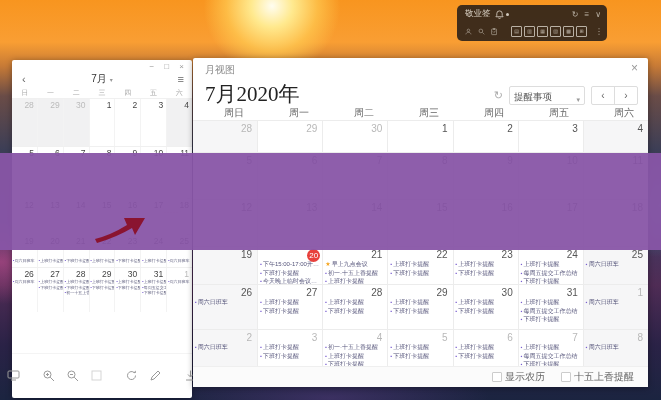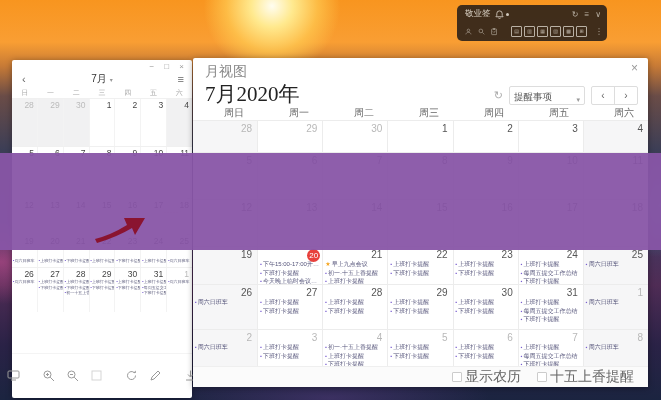--- a/index.html
+++ b/index.html
@@ -31,21 +31,21 @@
   #mini .mcell.out .num{color:#bbb;}
   #mini .mcell.shade{background:#f1f1f2;}
   #mini .ev4{font-size:4px;line-height:5.5px;color:#5a5a7a;white-space:nowrap;overflow:hidden;padding-left:1px;}
   #mini .ev4 .b{color:#7a5fd0;font-size:4px;}
   #mini .redmarks{position:absolute;left:152px;top:150px;color:#d2403a;font-size:4px;line-height:5px;letter-spacing:1px;}
   #mini .tools{position:absolute;left:0;right:0;bottom:8px;height:30px;display:flex;align-items:center;justify-content:center;gap:11px;border-top:1px solid #f4f4f4;padding-top:6px;}
   #mini .tools .sep{width:1px;height:14px;background:#e3e3e3;}
   #mini .tools svg{display:block;}
   
   #month{left:193px;top:58px;width:455px;height:329px;border-radius:2px;}
-  #month .ptitle{position:absolute;top:5px;left:12px;font-size:14px;color:#888;}
+  #month .ptitle{position:absolute;top:5px;left:12px;font-size:10px;color:#888;}
   #month .close{position:absolute;top:3px;right:10px;font-size:12px;color:#999;}
   #month .title{position:absolute;top:22px;left:12px;font-size:21px;color:#222;font-family:"Liberation Serif",serif;}
   #month .ctrl{position:absolute;top:28px;right:10px;display:flex;align-items:center;gap:6px;}
   #month .refresh{color:#aaa;font-size:11px;}
   #month .select{width:66px;height:17px;border:1px solid #ddd;border-radius:2px;font-size:9.5px;color:#555;display:flex;align-items:flex-end;justify-content:space-between;padding:0 4px;background:#fff;}
   #month .select .car{color:#999;font-size:7px;}
   #month .arrows{display:flex;border:1px solid #ddd;border-radius:2px;height:17px;}
   #month .arrows span{width:22px;text-align:center;font-size:10px;color:#666;line-height:17px;}
   #month .arrows span:first-child{border-right:1px solid #ddd;}
   #month .wk{position:absolute;top:48px;left:0;right:0;height:13px;display:flex;}
@@ -56,21 +56,21 @@
   #month .mcell:last-child{border-right:none;}
   #month .mcell.wken{background:#f6f6f7;}
   #month .mcell .num{display:block;text-align:right;padding:2px 5px 0 0;font-size:10px;color:#555;}
   #month .mcell.out .num{color:#b8b8b8;}
   #month .mcell.today .num{color:transparent;}
   #month .badge{position:absolute;top:2px;right:2px;width:13px;height:13px;border-radius:50%;background:#e8413c;color:#fff;font-size:8px;line-height:13px;text-align:center;}
   #month .ev{font-size:6px;line-height:8.5px;color:#55547a;white-space:nowrap;overflow:hidden;padding-left:2px;}
   #month .ev .b{color:#7a5fd0;font-size:5px;margin-right:1px;}
   #month .ev .star{color:#f5a623;font-size:6px;margin-right:1px;}
   #month .footer{position:absolute;left:0;right:0;bottom:0;height:20px;background:#fbfbfb;border-top:1px solid #efefef;display:flex;align-items:center;justify-content:flex-end;gap:16px;padding-right:14px;}
-  #month .cb{display:flex;align-items:center;gap:3px;font-size:14px;color:#666;}
+  #month .cb{display:flex;align-items:center;gap:3px;font-size:10px;color:#666;}
   #month .cb .box{width:8px;height:8px;border:1px solid #ccc;border-radius:1px;background:#fff;}
   
   #banner{position:absolute;left:0;top:153px;width:661px;height:97px;background:rgba(136,85,167,.95);z-index:5;text-align:center;color:#fff;font-weight:900;font-size:29px;line-height:42px;padding-top:7px;box-sizing:border-box;letter-spacing:.5px;}
   #arrow{position:absolute;left:93px;top:205px;z-index:6;}
   
   #widget{position:absolute;left:457px;top:5px;width:150px;height:36px;background:rgba(43,33,26,.9);border-radius:5px;z-index:4;color:#cfc6ba;}
   #widget .row1{position:absolute;top:3px;left:8px;right:6px;height:12px;display:flex;align-items:center;font-size:8.5px;}
   #widget .row1 .t{color:#ddd5c8;}
   #widget .row1 .dot{width:3px;height:3px;border-radius:50%;background:#cfc6ba;margin-left:2px;}
   #widget .row1 .right{margin-left:auto;display:flex;gap:6px;align-items:center;color:#b9b0a4;font-size:8px;}

